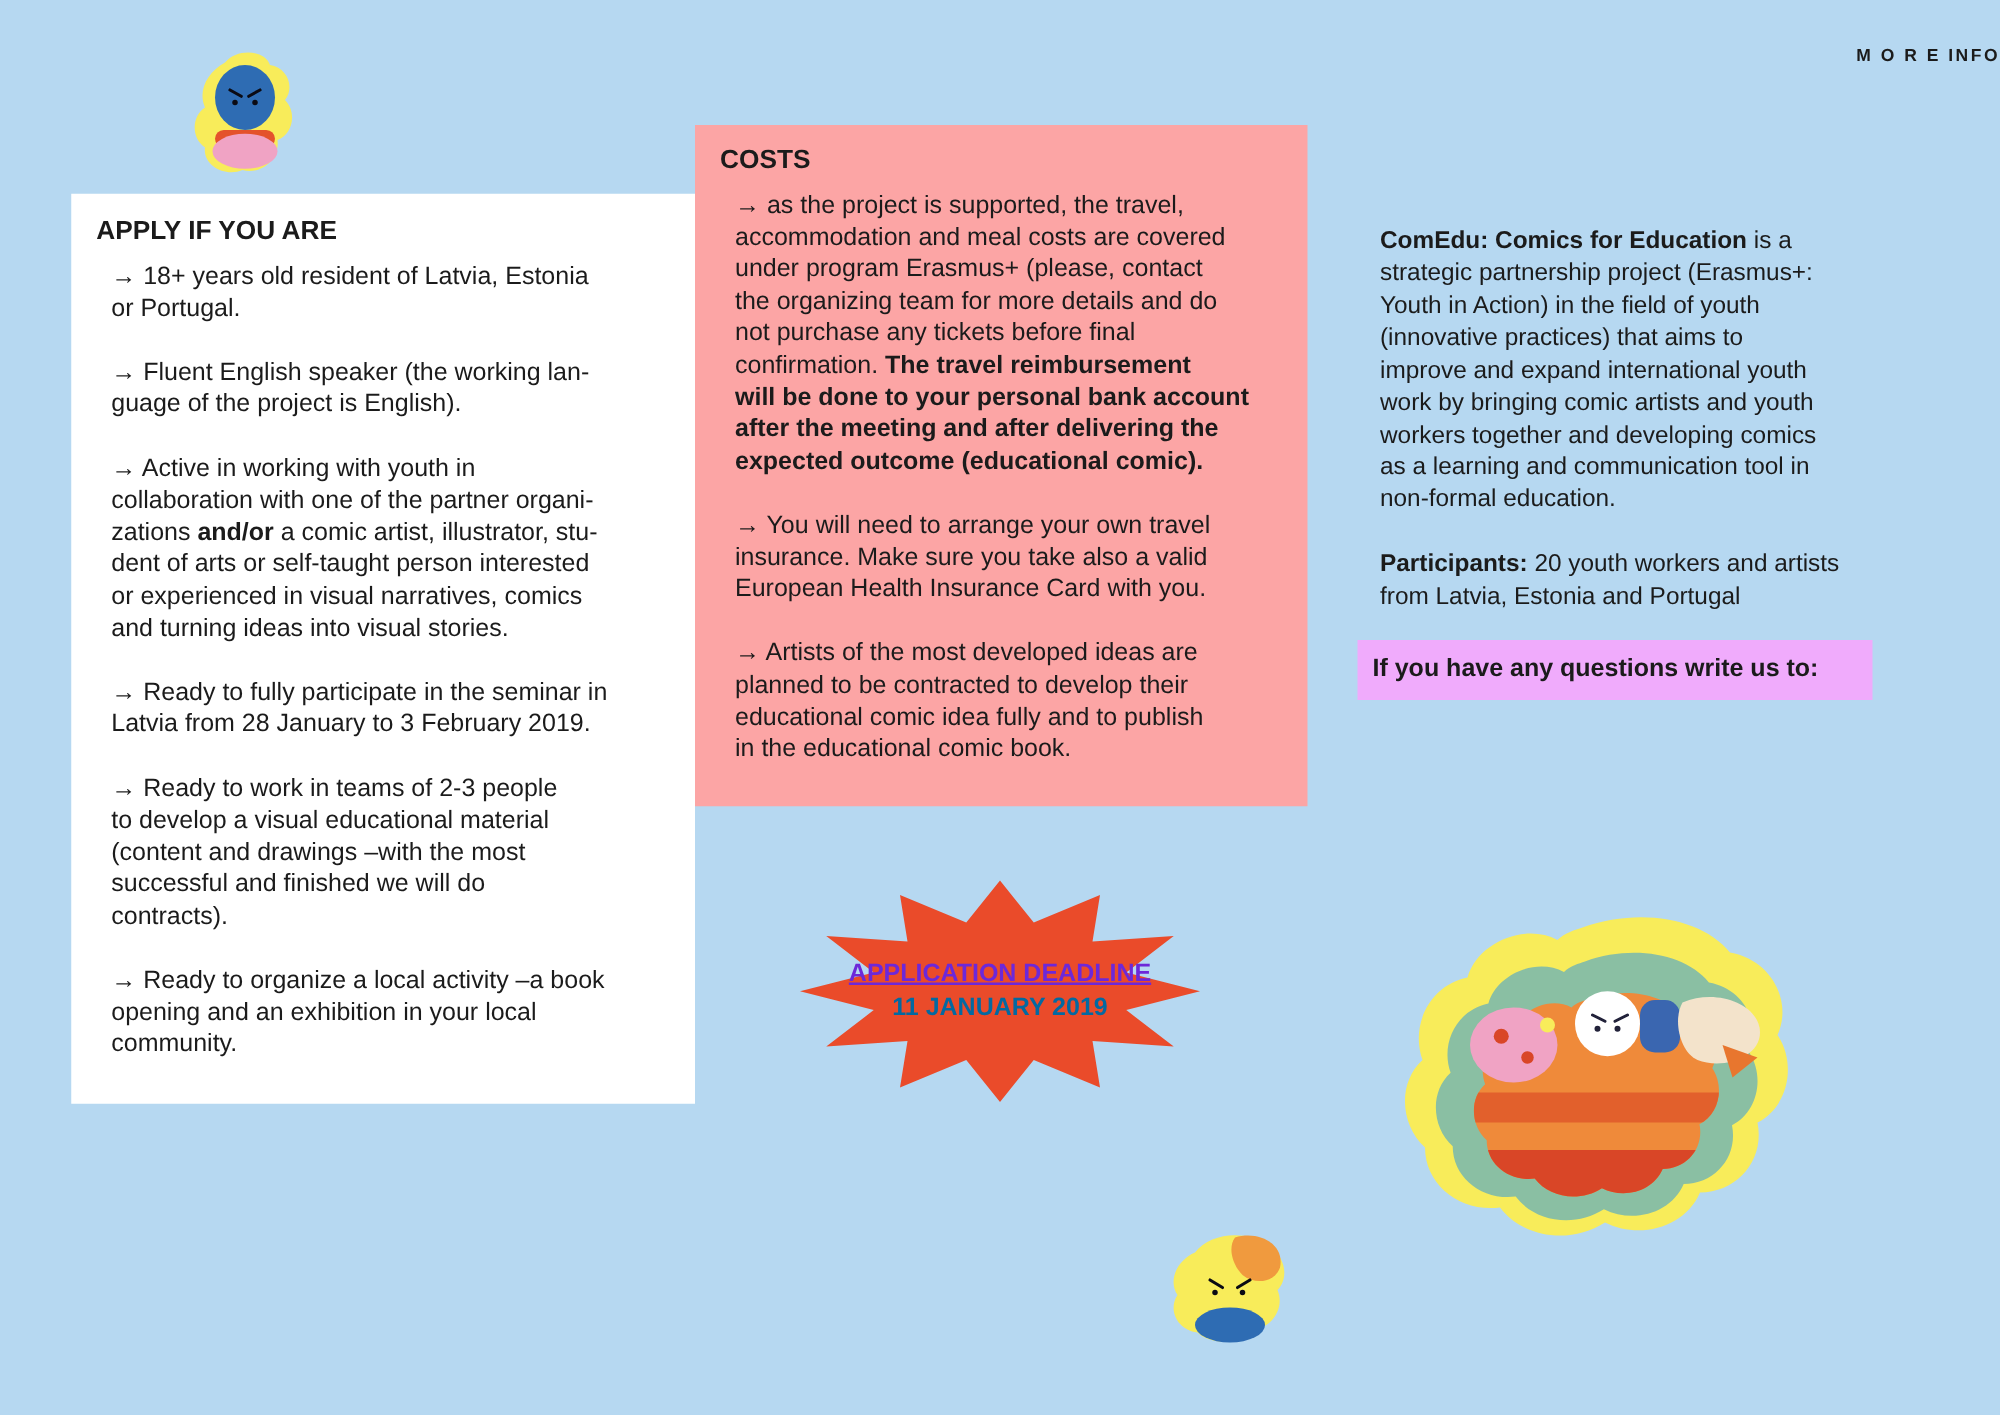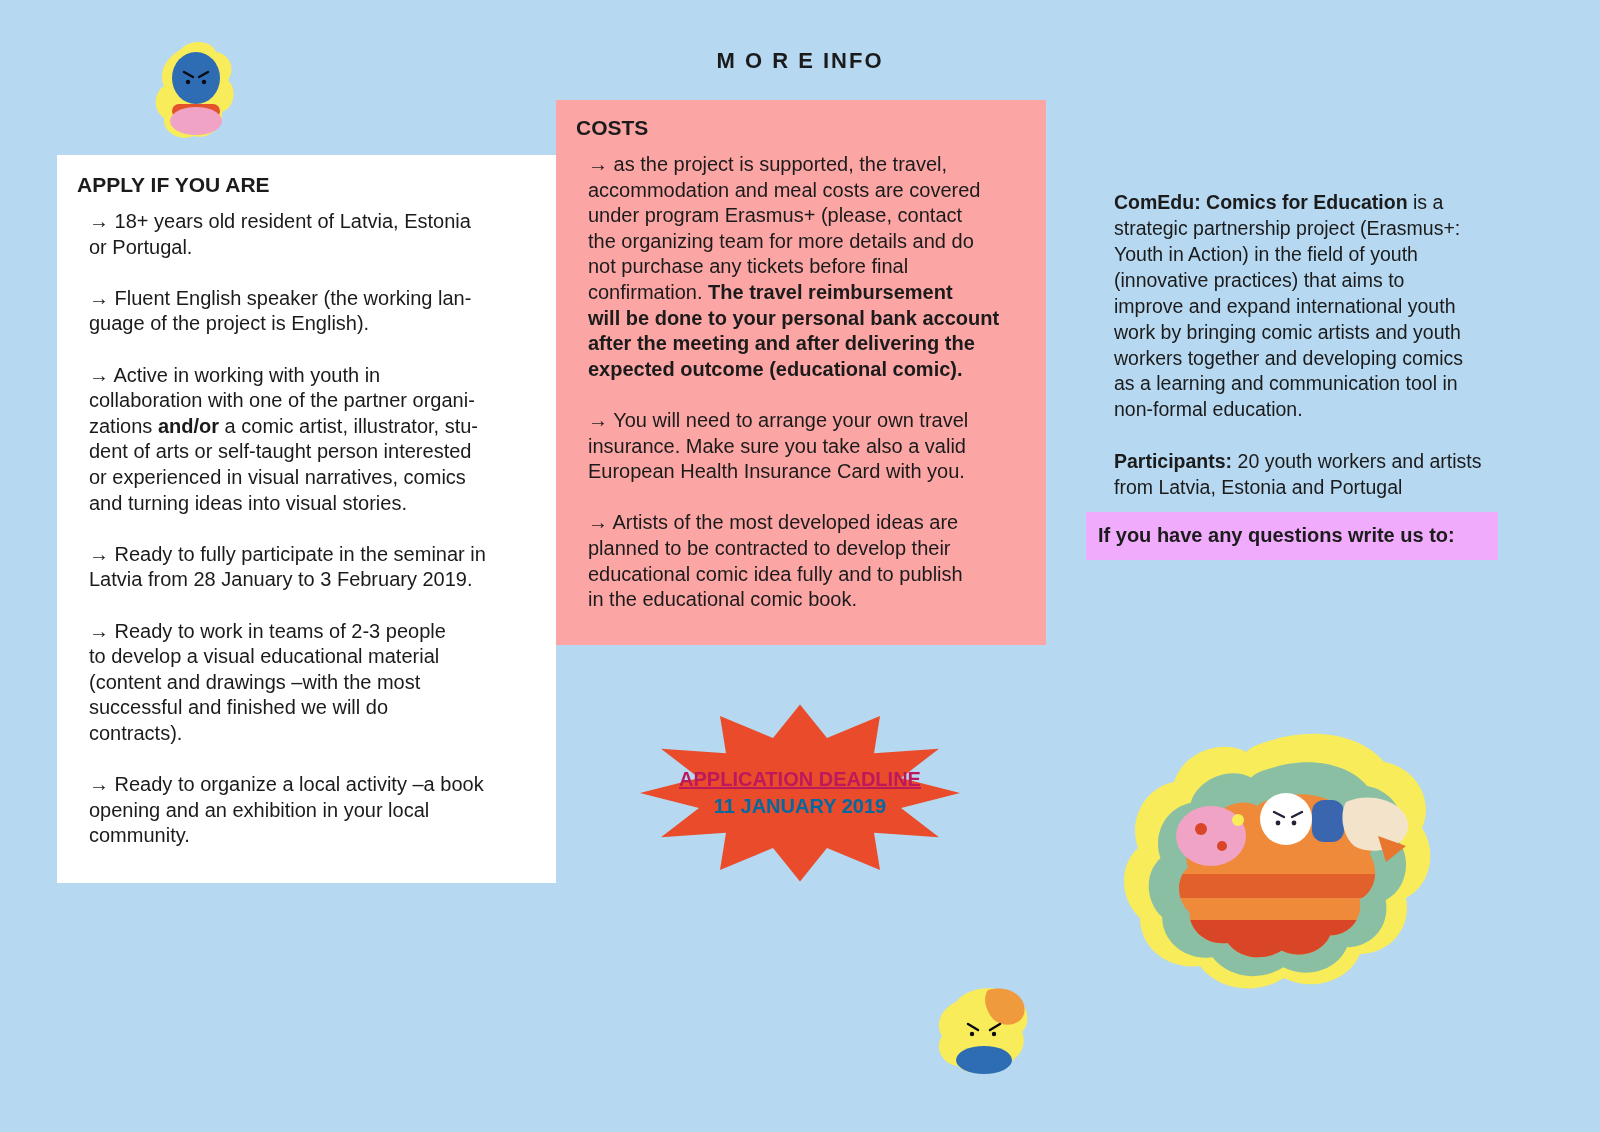--- a/index.html
+++ b/index.html
@@ -4,56 +4,56 @@
 <style>
   html,body{margin:0;padding:0}
   body{
     width:1600px;height:1132px;position:relative;overflow:hidden;
     background:#b6d8f1;
     font-family:"Liberation Sans", sans-serif;
     color:#1b1b1b;
   }
   .abs{position:absolute}
   #more-info{
-    top:48px;left:0;right:0;text-align:center;
-    font-weight:bold;font-size:22px;letter-spacing:2px;
+    top:36px;left:0;right:0;text-align:right;
+    font-weight:bold;font-size:14px;letter-spacing:2px;
   }
   .panel{box-sizing:border-box}
   #apply-panel{
     left:57px;top:155px;width:499px;min-height:716px;
     background:#ffffff;padding:18px 20px 22px 20px;
   }
   #costs-panel{
     left:556px;top:100px;width:490px;min-height:541px;
     background:#fca5a5;padding:16px 20px 20px 20px;
   }
   .panel h2{font-size:21px;margin:0 0 3px 0;font-weight:bold}
   .body{white-space:pre-line;font-size:20px;line-height:1.28;margin:12px}
   .b{font-weight:bold}
   #about-panel{
     left:1096px;top:172px;width:412px;
     font-size:19.5px;line-height:1.33;
   }
-  #about-panel p{margin:18px;white-space:pre-line}
+  #about-panel p{margin:8px;white-space:pre-line}
   #about-panel p + p{margin-top:26px}
   #contact-box{
     left:1086px;top:512px;width:412px;
     background:#f0abfc;padding:10px 12px 12px 12px;box-sizing:border-box;
     font-weight:bold;font-size:20px;line-height:1.3;
   }
   #contact-box p{margin:0;white-space:pre-line}
   .underline{text-decoration:underline}
   #starburst{left:635px;top:700px;width:330px;height:186px}
   #starburst svg{position:absolute;left:0;top:0;width:100%;height:100%}
   #deadline-text{
     position:absolute;left:0;top:0;right:0;bottom:0;
     display:flex;flex-direction:column;align-items:center;justify-content:center;
     text-align:center;font-weight:bold;font-size:20px;line-height:1.35;
   }
-  #deadline-label{color:#be185d;text-decoration:underline;cursor:pointer}
+  #deadline-label{color:#6d28d9;text-decoration:underline;cursor:pointer}
   #deadline-date{color:#0369a1}
   #mascot-top-left{left:150px;top:36px;width:95px;height:108px}
   #mascot-bottom{left:928px;top:982px;width:112px;height:96px}
   #big-blob{left:1116px;top:724px;width:320px;height:290px}
   .illu svg{display:block;width:100%;height:100%}
 </style>
 </head>
 <body>
 
 <div id="more-info" class="abs">M O R E  INFO</div>

